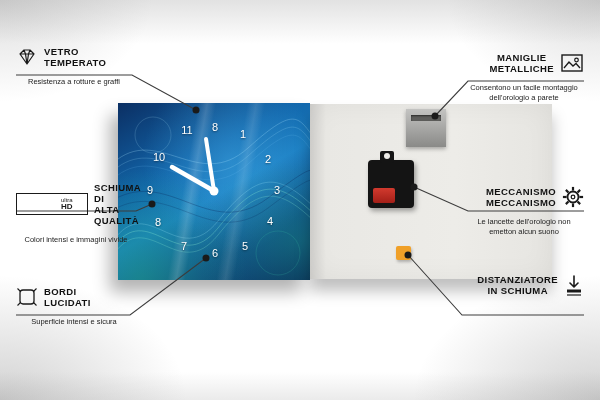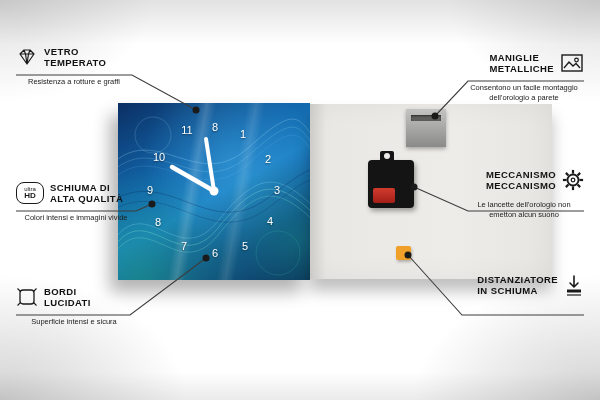--- a/index.html
+++ b/index.html
@@ -68,34 +68,34 @@
     position:absolute;left:86px;top:142px;width:15px;height:14px;border-radius:2px;
     background:#f0a028;box-shadow:1px 2px 3px rgba(0,0,0,.25);
   }
 
   
   .leads{position:absolute;inset:0;width:600px;height:400px;z-index:2;pointer-events:none}
   .callout{position:absolute;z-index:3}
   .co-head{display:flex;align-items:center;gap:6px}
   .co-head.rev{flex-direction:row-reverse}
   .title{font-weight:bold;font-size:9.5px;line-height:11px;letter-spacing:.4px;color:#111}
-  .title.right{text-align:left}
+  .title.right{text-align:center}
   .desc{font-size:7.5px;line-height:9.5px;color:#222;text-align:center;margin-top:9px}
   .uhd{
-    width:26px;height:20px;border:1.5px solid #1a1a1a;border-radius:8px;flex:0 0 auto;
-    display:flex;flex-direction:column;align-items:center;justify-content:center;
-    font-size:6px;line-height:6px;color:#1a1a1a;
+    width:26px;height:20px;border:1.5px solid #1a1a1a;border-radius:0;flex:0 0 auto;
+    display:flex;flex-direction:column;justify-content:center;
+    font-size:6px;line-height:6px;color:#1a1a1a;padding-left:44px;
   }
   .uhd .hd{font-weight:bold;font-size:8px;line-height:8px}
   .ic{flex:0 0 auto;display:block}
   .co-vetro{left:16px;top:46px;width:116px}
   .co-stampa{left:16px;top:182px;width:120px}
   .co-bordi{left:16px;top:286px;width:116px}
   .co-maniglie{left:464px;top:52px;width:120px}
-  .co-meccanismo{left:464px;top:169px;width:120px}
+  .co-meccanismo{left:464px;top:186px;width:120px}
   .co-distanz{left:458px;top:274px;width:126px}
 </style>
 </head>
 <body>
 
 <div class="vignette"></div>
 
 <div class="clock-front">
   <svg class="pattern-svg" viewBox="0 0 192 177" preserveAspectRatio="none">
     <g fill="none" stroke-width="0.9">

